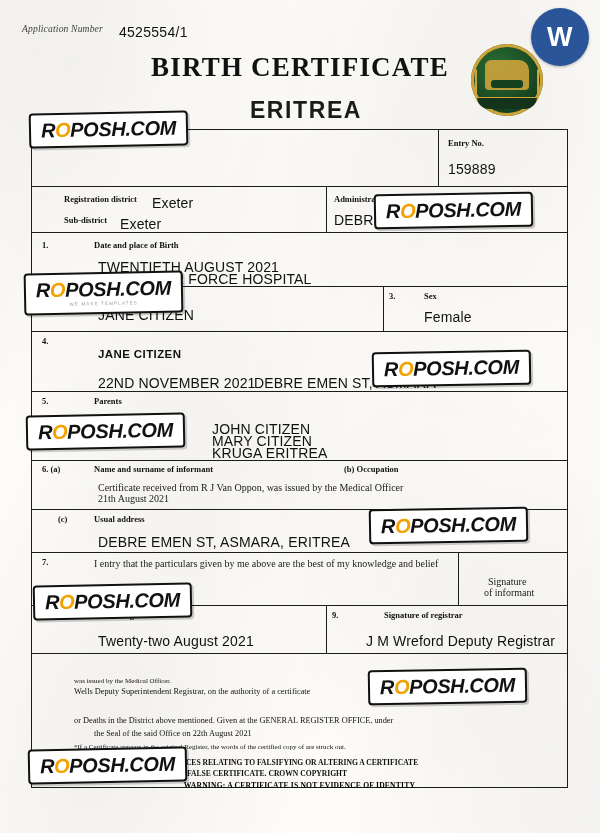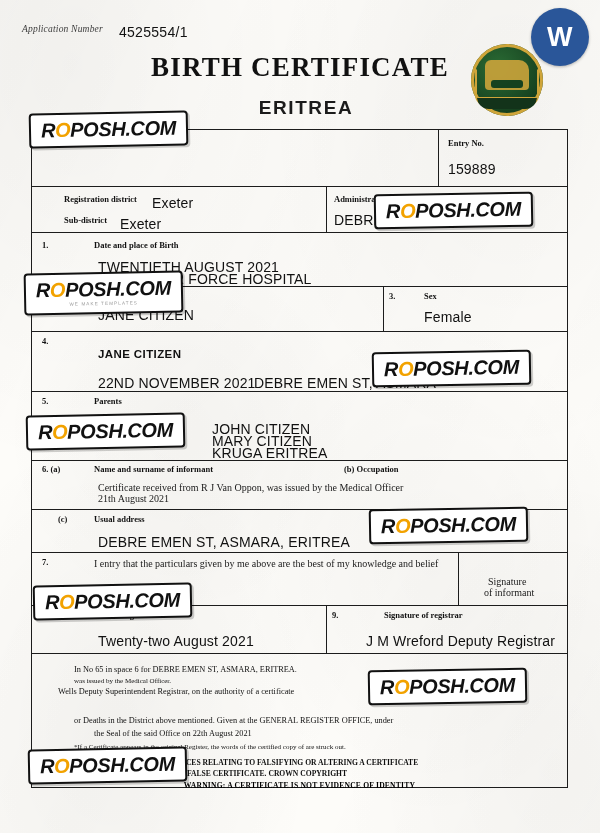--- a/index.html
+++ b/index.html
@@ -59,21 +59,21 @@
     letter-spacing: 1.2px;
     color: #111;
   }
   .country {
     position: absolute;
     left: 0;
     right: 0;
     top: 97px;
     text-align: center;
     font-family: "Liberation Sans", sans-serif;
-    font-size: 19px;
+    font-size: 23px;
     font-weight: bold;
     letter-spacing: 1.6px;
     color: #1b1b1b;
     padding-left: 12px;
   }
 
   
   .emblem {
     position: absolute;
     left: 471px;
@@ -357,23 +357,22 @@
 
     <div class="cell-num" style="left:10px; top:480px;">8.</div>
     <div class="lbl" style="left:62px; top:480px;">Date of registration</div>
     <div class="val" style="left:66px; top:503px;">Twenty-two  August 2021</div>
     <div class="vline" style="left:294px; top:475px; height:48px;"></div>
     <div class="cell-num" style="left:300px; top:480px;">9.</div>
     <div class="lbl" style="left:352px; top:480px;">Signature of registrar</div>
     <div class="val" style="left:334px; top:503px;">J M Wreford Deputy Registrar</div>
     <div class="hline" style="top:523px;"></div>
 
-    <div class="bottom-text" style="left:42px; top:535px;">In No 65 in space 6 for DEBRE EMEN ST, ASMARA, ERITREA.</div>
     <div class="bottom-text sm" style="left:42px; top:547px;">was issued by the Medical Officer.</div>
-    <div class="bottom-text" style="left:26px; top:557px;text-align:right;">Wells Deputy Superintendent Registrar, on the authority of a certificate</div>
+    <div class="bottom-text" style="left:42px; top:557px;text-align:right;">Wells Deputy Superintendent Registrar, on the authority of a certificate</div>
     <div class="bottom-text" style="left:42px; top:586px;">or Deaths in the District above mentioned. Given at the GENERAL REGISTER OFFICE, under</div>
     <div class="bottom-text" style="left:42px; top:599px;padding-left:20px;">the Seal of the said Office on 22th August 2021</div>
     <div class="bottom-text sm" style="left:42px; top:613px;">*If a Certificate appears in the original Register, the words of the certified copy of are struck out.</div>
     <div class="bottom-text" style="left:42px; top:628px; font-size:7.6px; font-weight:bold;">CAUTION: THERE ARE OFFENCES RELATING TO FALSIFYING OR ALTERING A CERTIFICATE</div>
     <div class="bottom-text" style="left:42px; top:639px; font-size:7.6px; font-weight:bold;">AND USING OR POSSESSING A FALSE CERTIFICATE. CROWN COPYRIGHT</div>
     <div class="warn" style="top:651px;">WARNING: A CERTIFICATE IS NOT EVIDENCE OF IDENTITY</div>
   </div>
 
   <div class="wm" style="left:29px; top:112px; transform:rotate(-1.2deg);">
     <div class="txt"><span>R</span><span class="o">O</span><span>POSH.COM</span></div>

